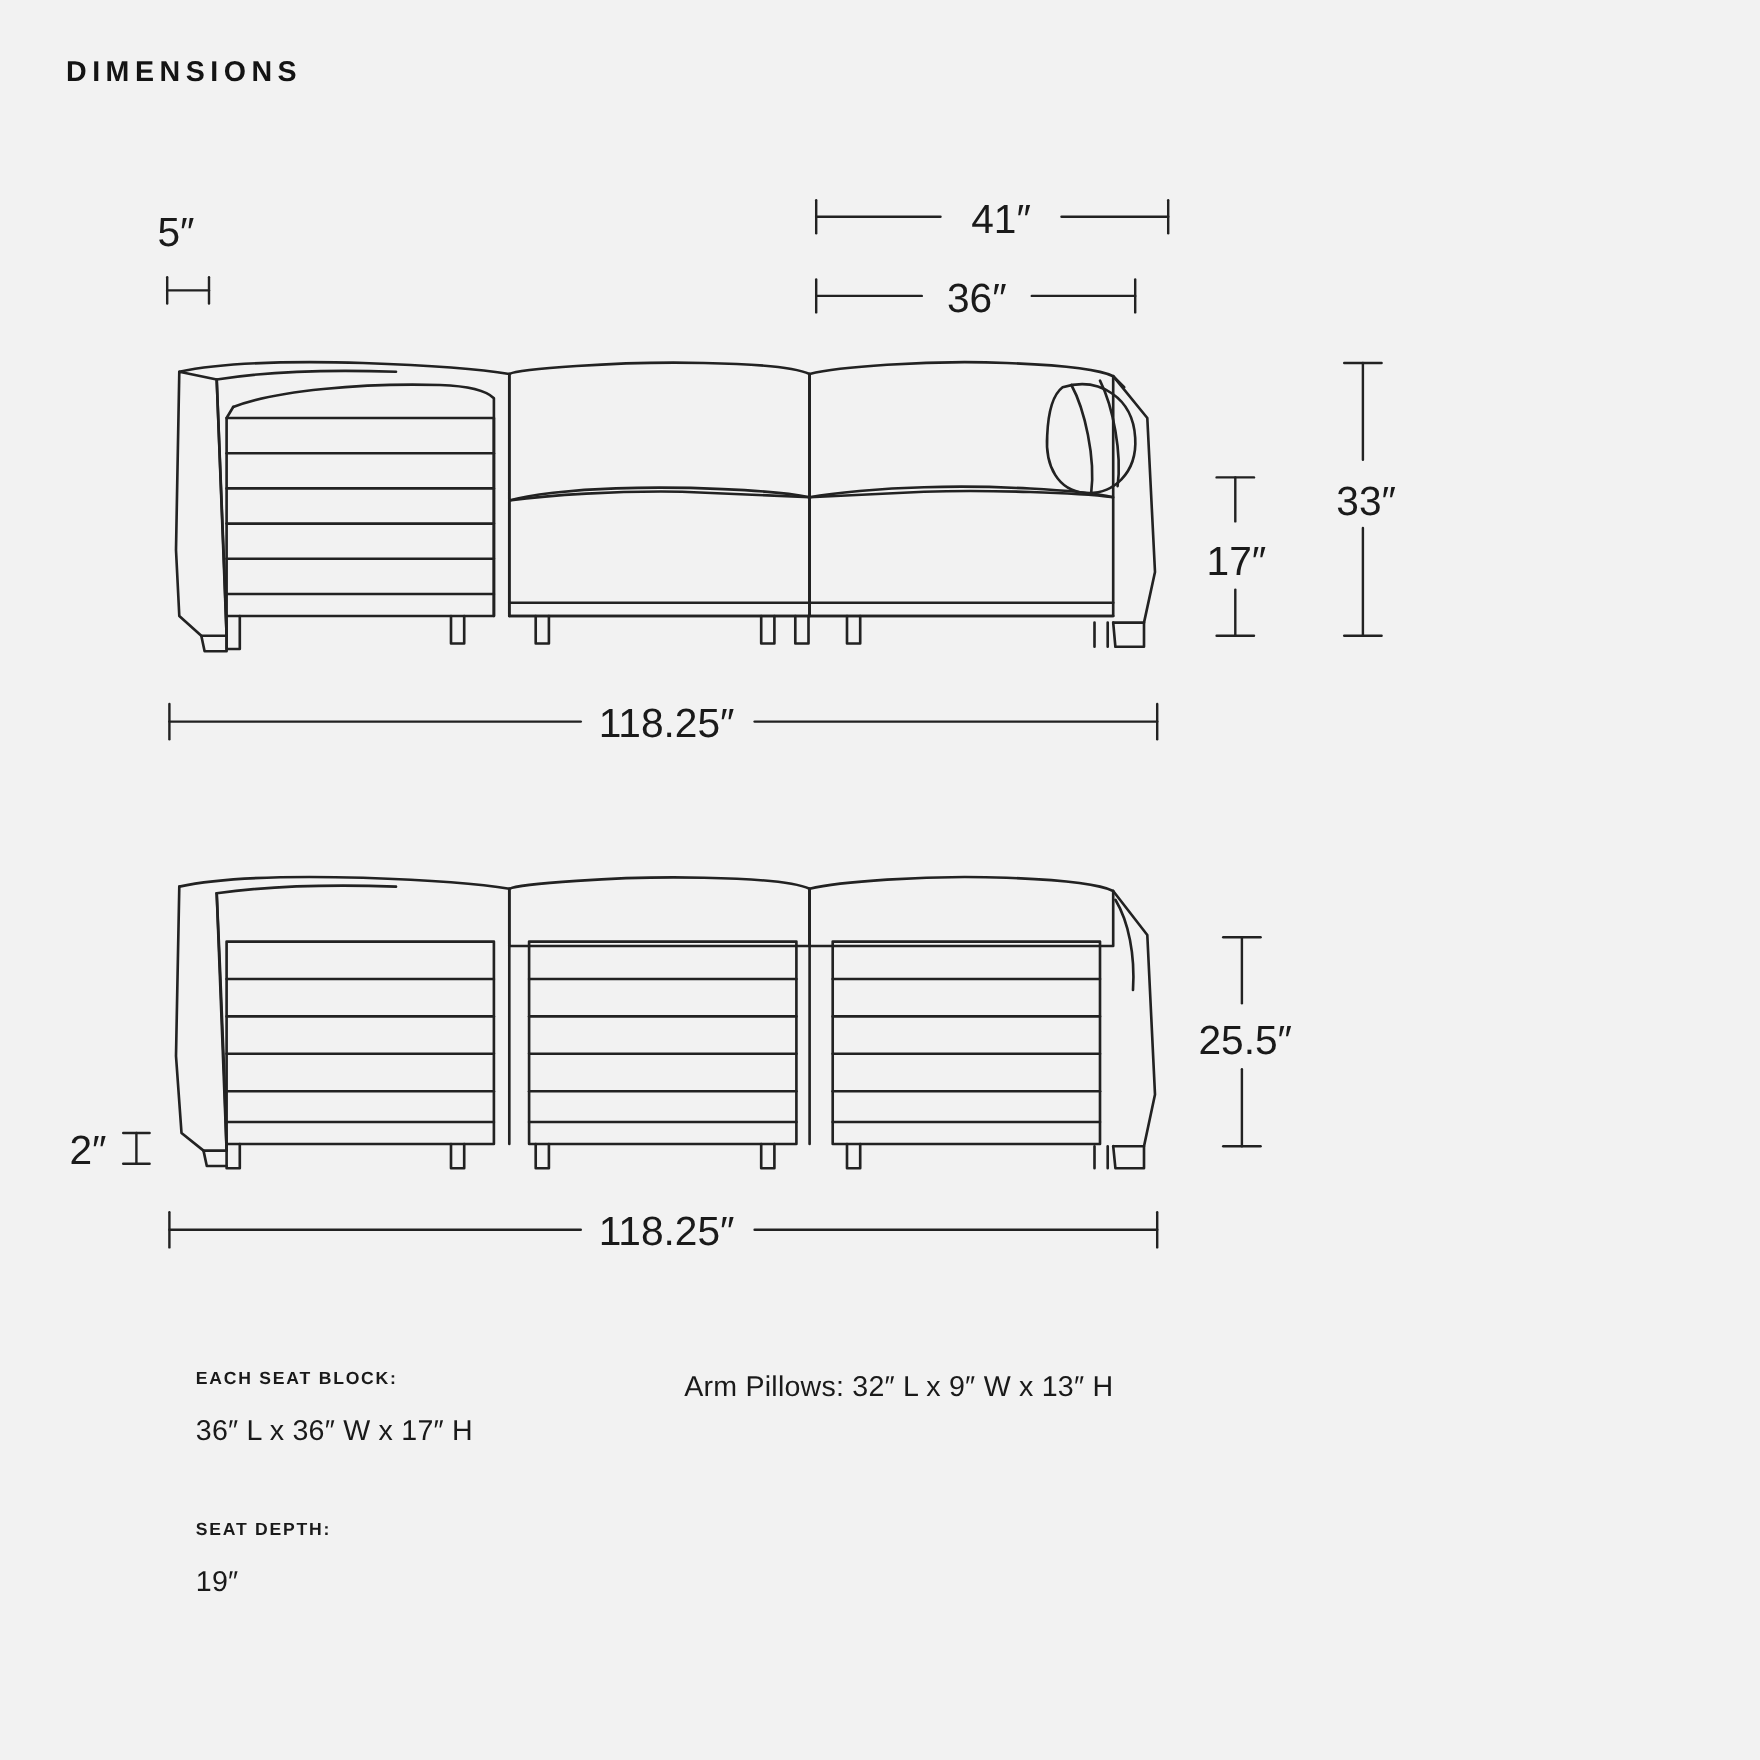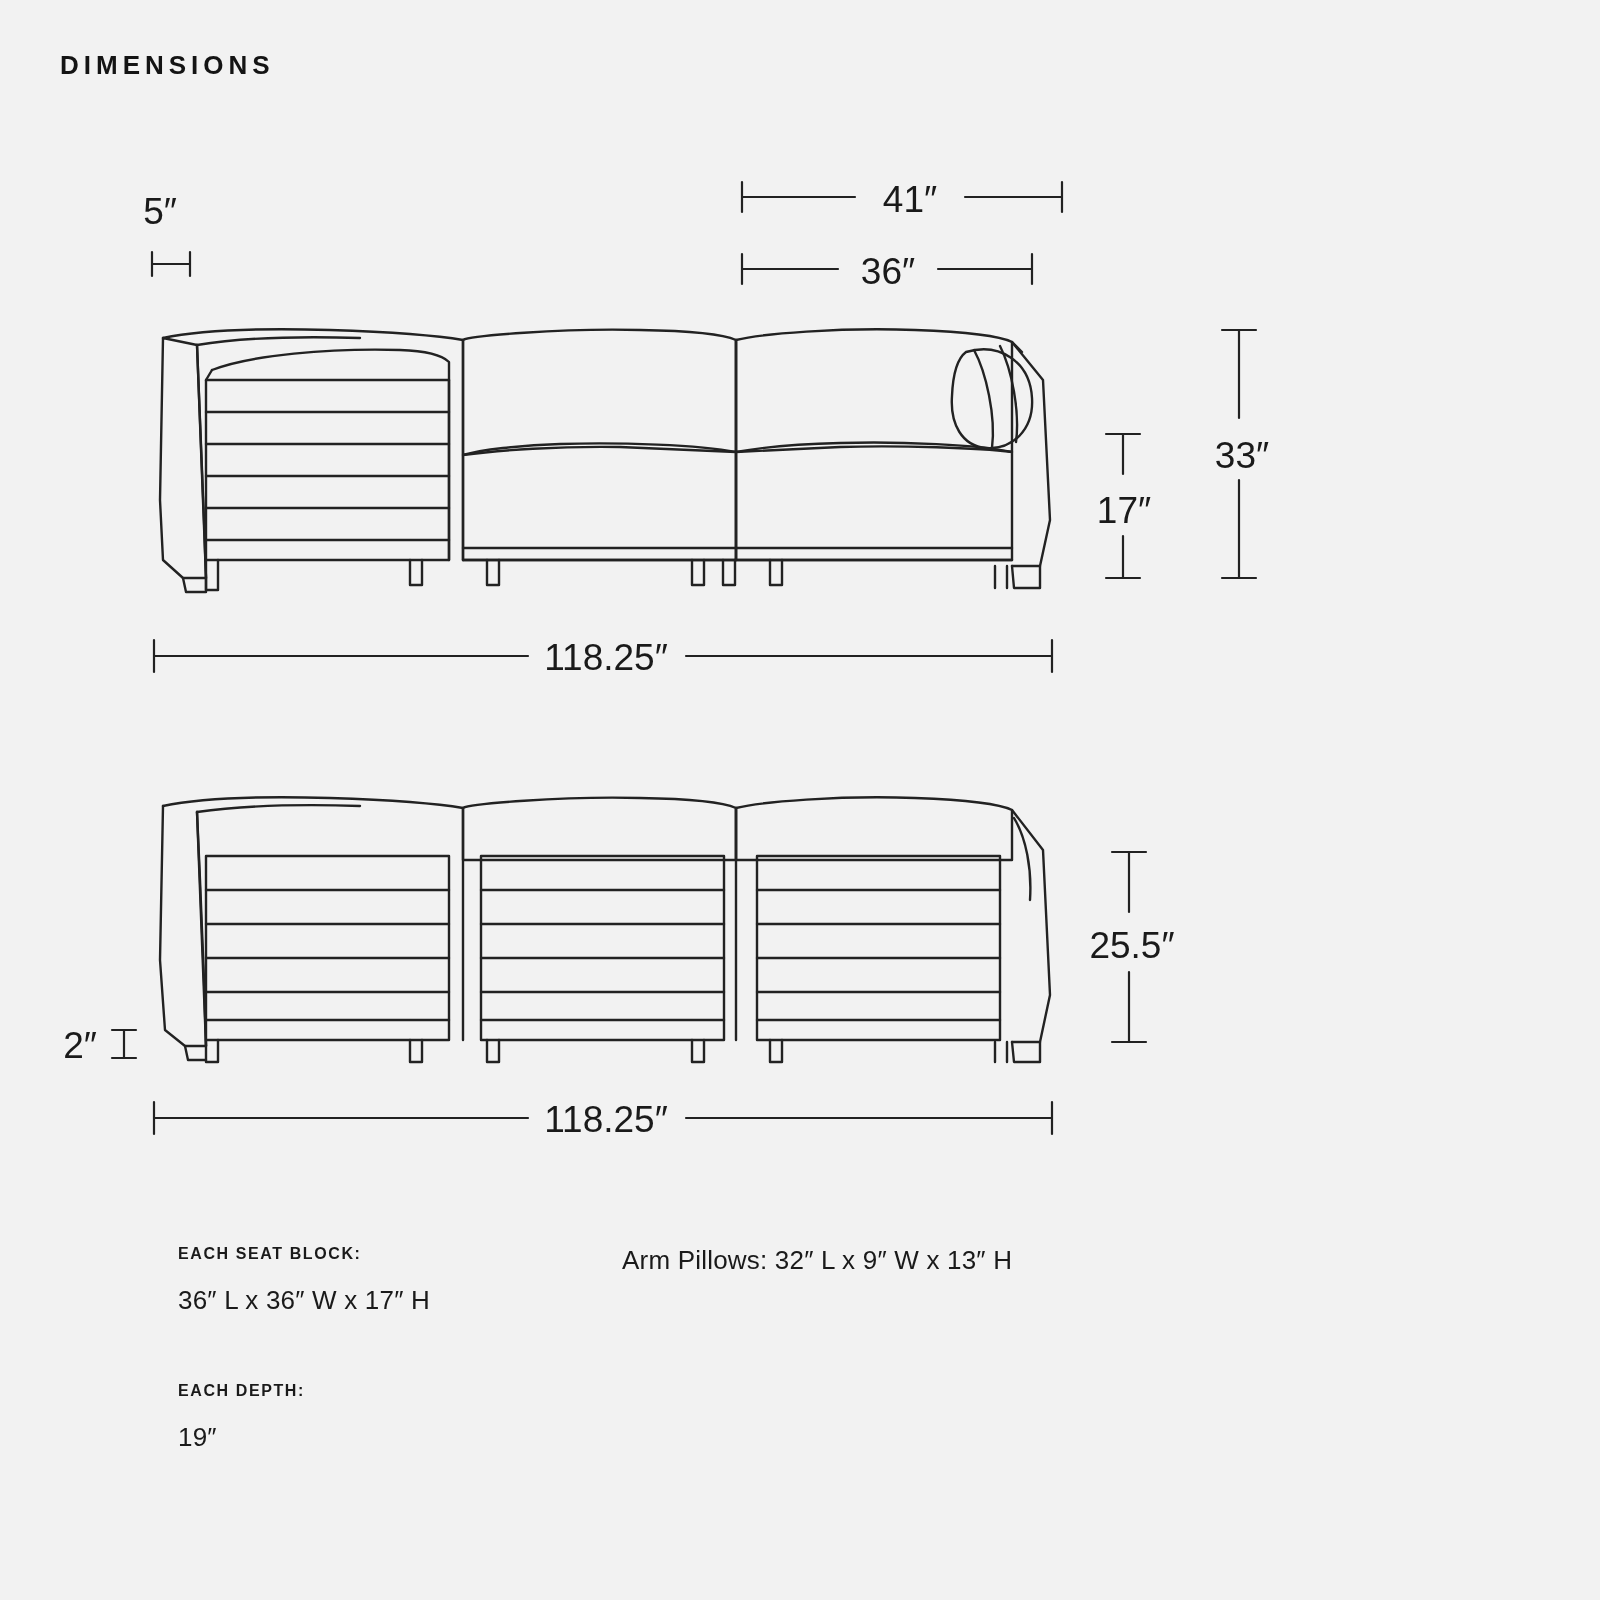--- a/index.html
+++ b/index.html
@@ -231,21 +231,21 @@
     <text class="dim-text" x="1132" y="958" text-anchor="middle">25.5″</text>
     <text class="dim-text" x="80" y="1058" text-anchor="middle">2″</text>
     <text class="dim-text" x="606" y="1132" text-anchor="middle">118.25″</text>
   </svg>
 
   <div class="specs">
     <div class="spec-col left">
       <div class="spec-head">EACH SEAT BLOCK:</div>
       <div class="spec-line">36″ L x 36″ W x 17″ H</div>
       <div class="spec-gap"></div>
-      <div class="spec-head">EACH DEPTH:</div>
+      <div class="spec-head">SEAT DEPTH:</div>
       <div class="spec-line">19″</div>
     </div>
     <div class="spec-col right">
       <div class="spec-line">Arm Pillows: 32″ L x 9″ W x 13″ H</div>
     </div>
   </div>
 
 </div>
 
 </body></html>

